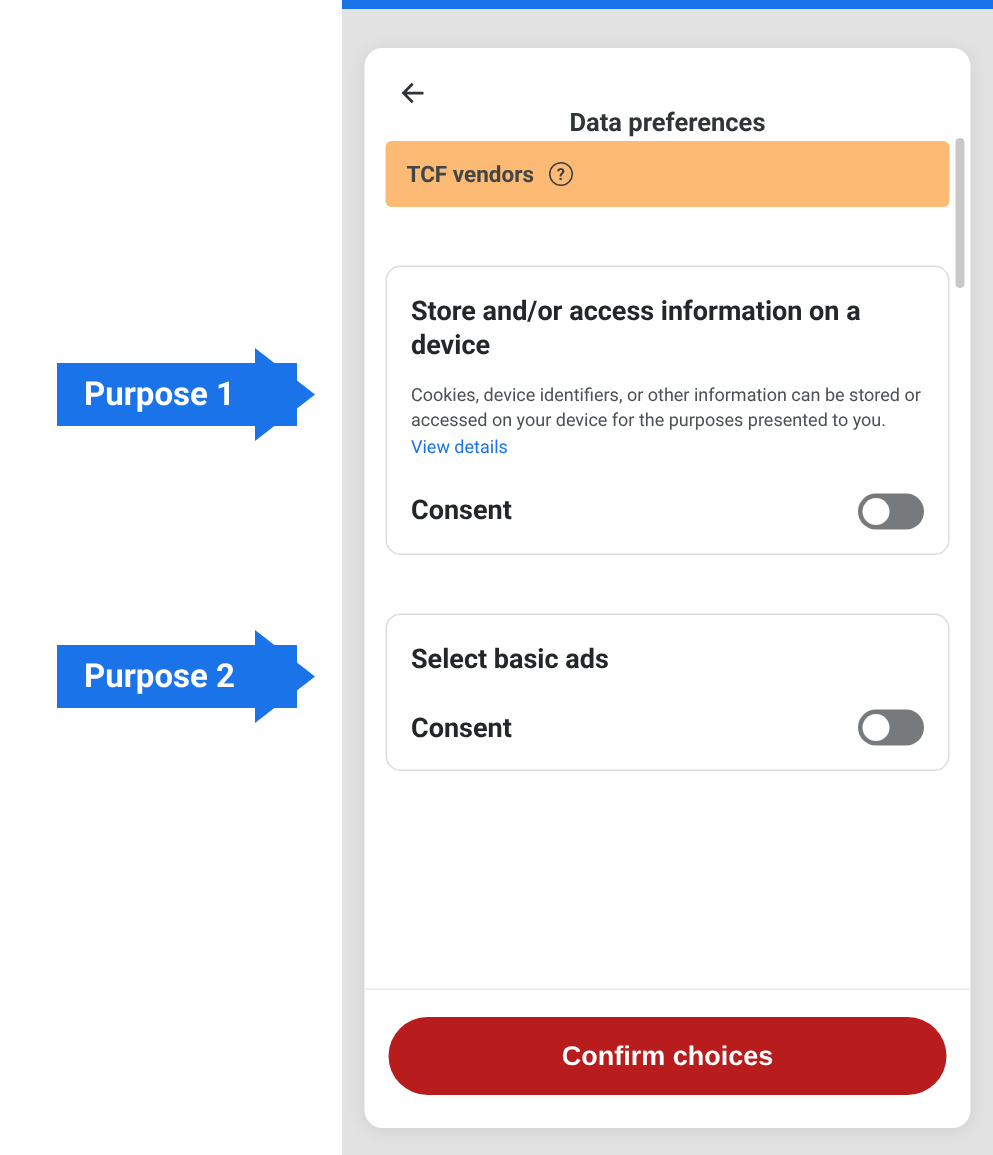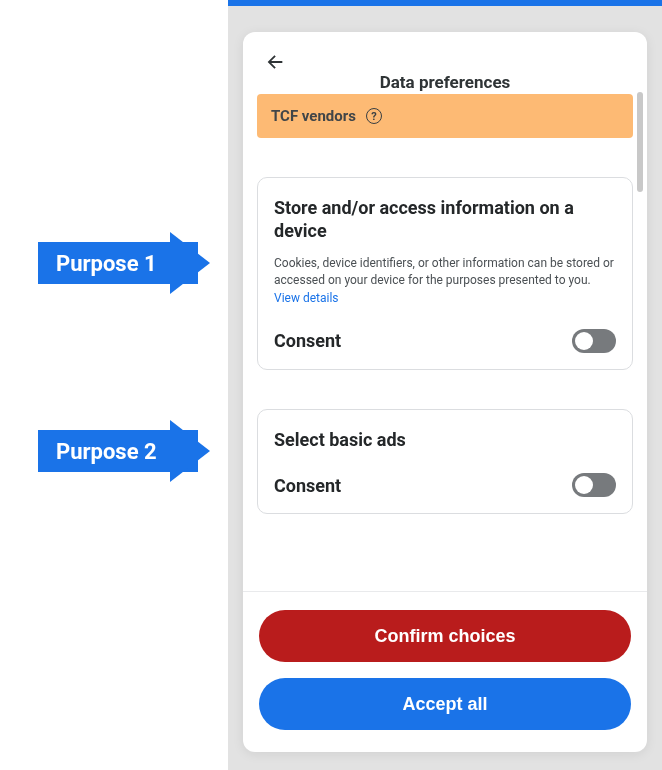--- a/index.html
+++ b/index.html
@@ -192,16 +192,15 @@
         <div class="toggle">
           <div class="toggle-knob"></div>
         </div>
       </div>
     </div>
 
   </div>
 
   <div class="footer">
     <button class="btn btn-confirm">Confirm choices</button>
-    <button class="btn btn-accept">Accept all</button>
   </div>
 
 </div>
 
 </body></html>

